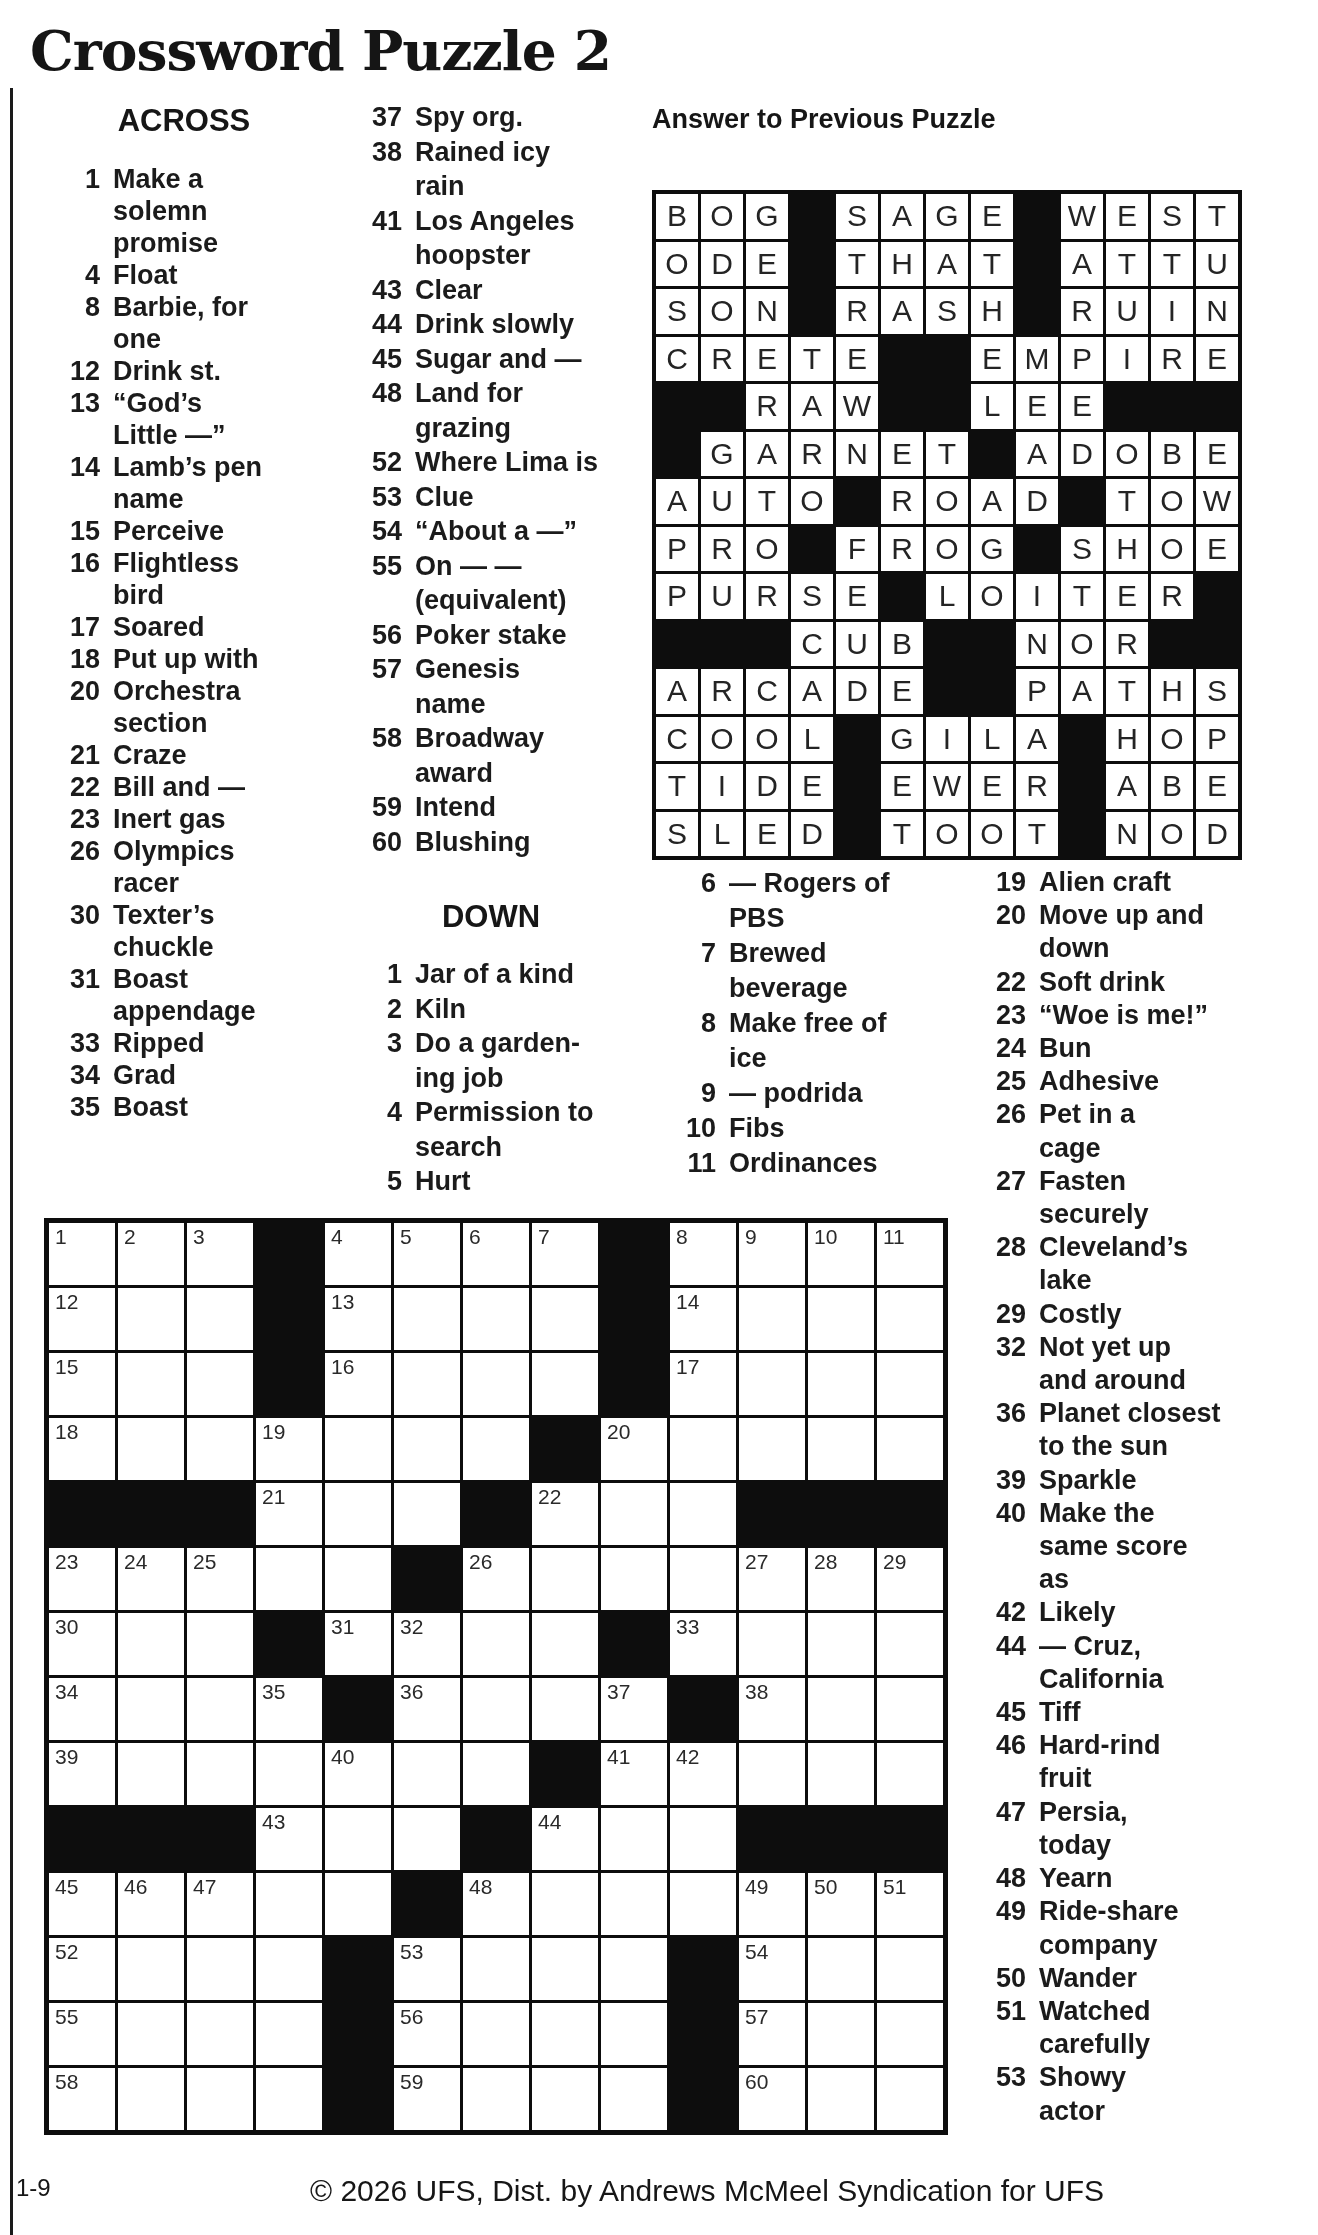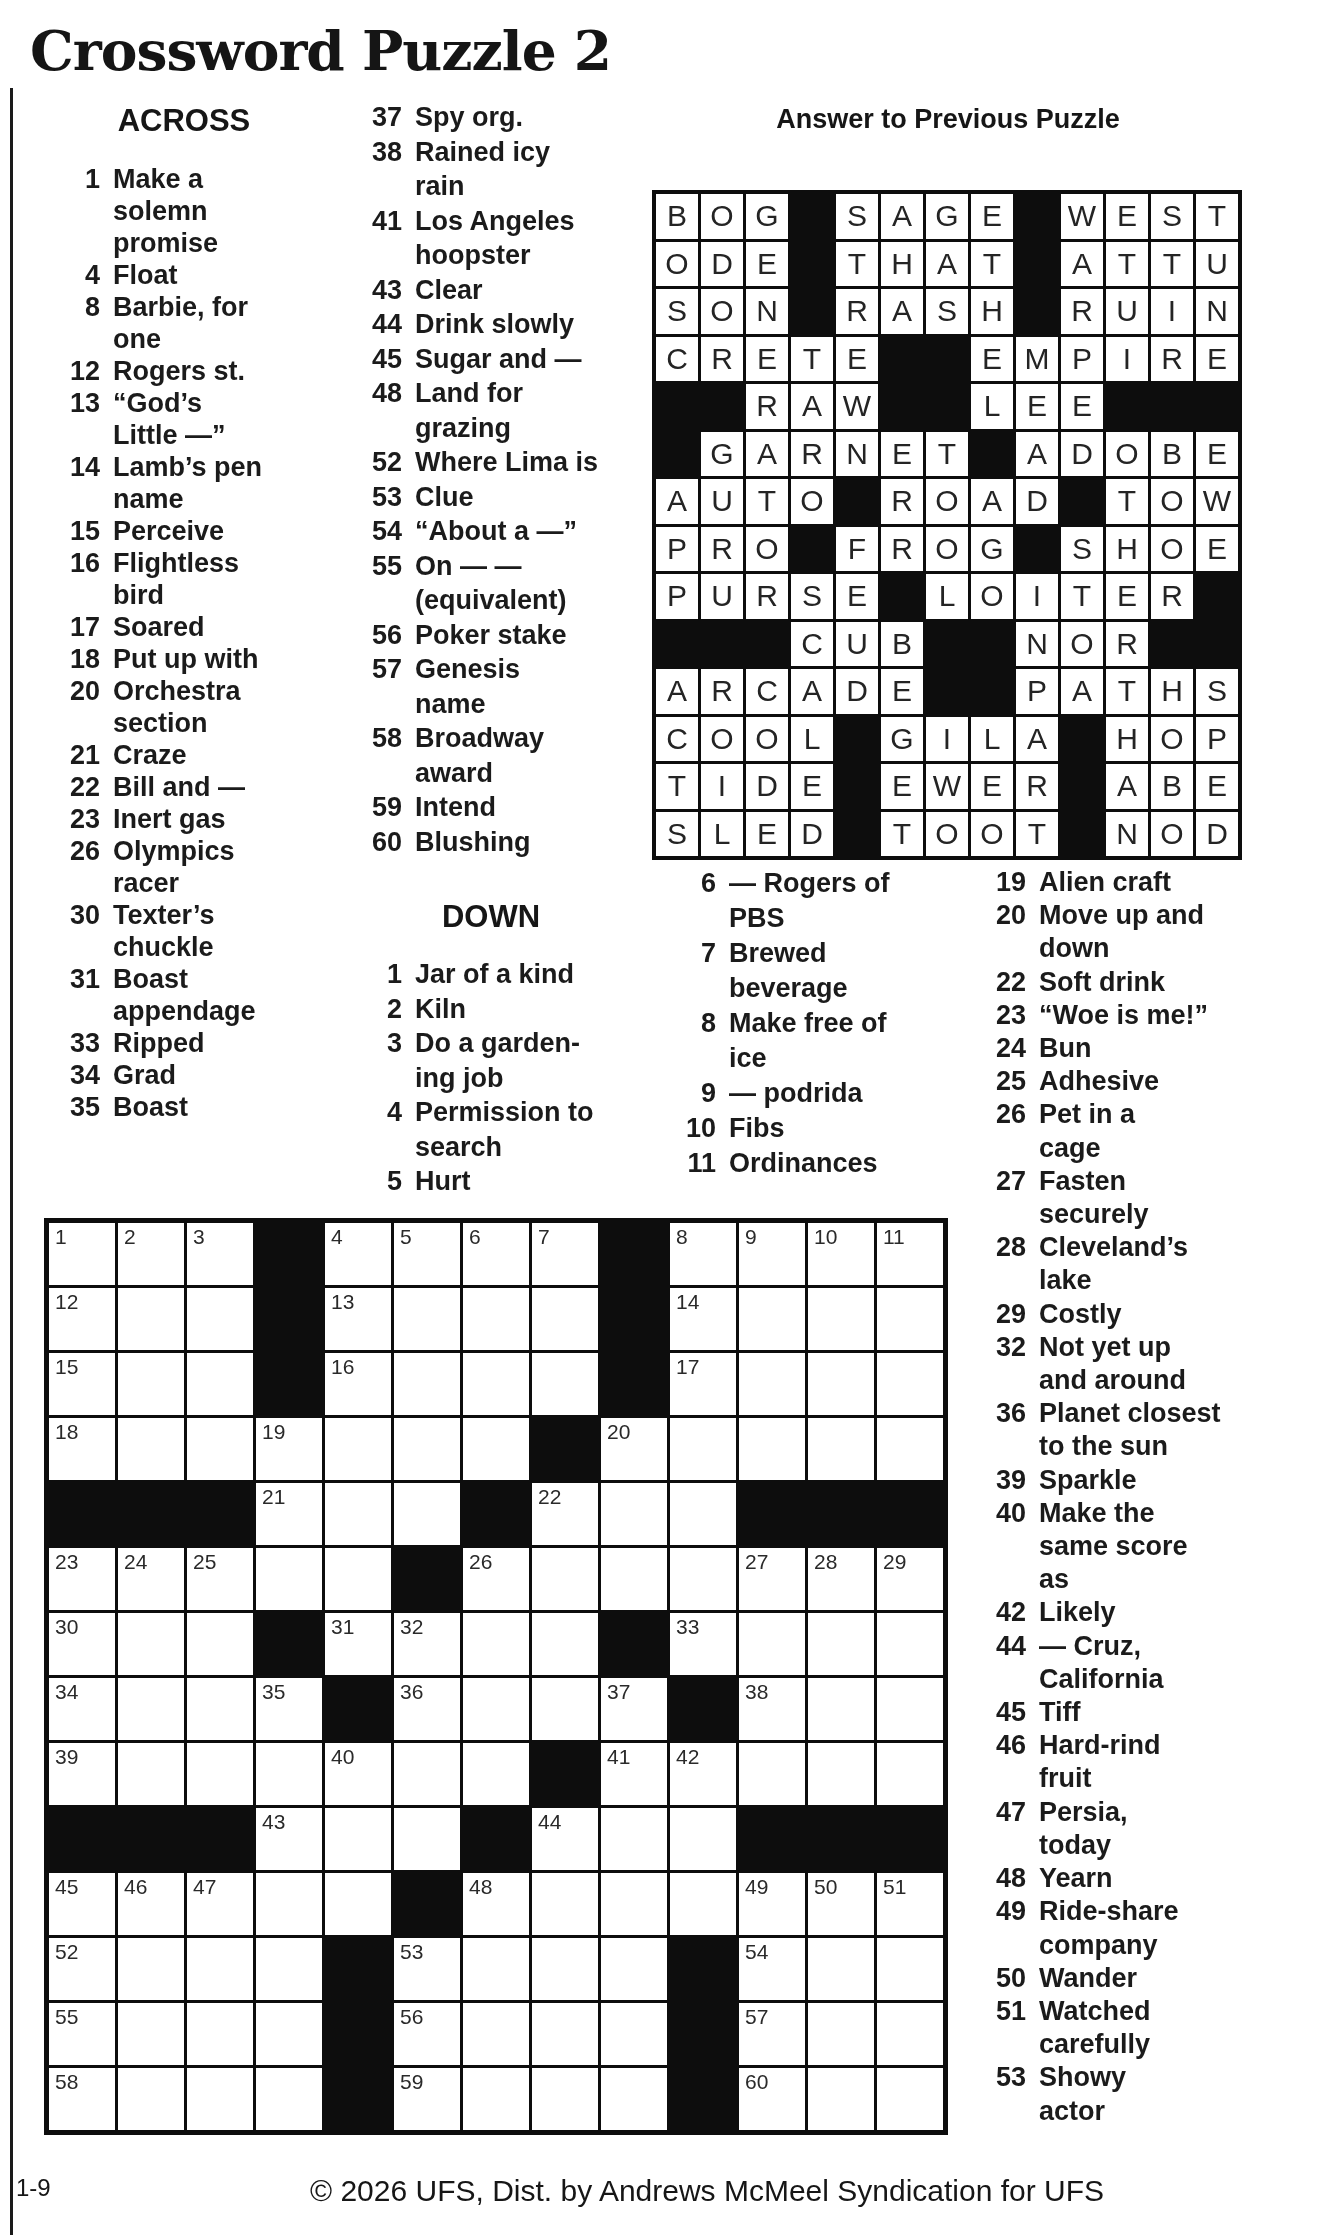--- a/index.html
+++ b/index.html
@@ -20,21 +20,21 @@
   .col-across1 .clue{line-height:32px;}
   .col-mid .clue{line-height:34.5px;}
   .col-down2 .clue{line-height:35px;}
   .col-down3 .clue{line-height:33.2px;}
   .clue .n{flex:none;text-align:right;padding-right:13px;}
   .col-across1 .clue .n{width:62px;}
   .col-mid .clue .n{width:72px;}
   .col-down2 .clue .n{width:66px;}
   .col-down3 .clue .n{width:84px;}
   .clue .t{white-space:pre-line;}
-  .answer-header{position:absolute;left:652px;top:104px;width:592px;text-align:center;
+  .answer-header{position:absolute;left:652px;top:104px;width:592px;text-align:left;
                  font-size:27px;font-weight:700;color:#161616;}
   .grid{position:absolute;display:grid;background:#0d0d0d;}
   .answer-grid{left:652px;top:190px;border:4px solid #0d0d0d;
                grid-template-columns:repeat(13,42px);grid-auto-rows:44.5px;gap:3px;}
   .answer-grid .cell{background:#fff;display:flex;align-items:center;justify-content:center;
                      font-size:30px;font-weight:400;color:#242424;}
   .puzzle-grid{left:44px;top:1218px;border:5px solid #0d0d0d;
                grid-template-columns:repeat(13,66px);grid-auto-rows:62px;gap:3px;}
   .puzzle-grid .cell{background:#fff;position:relative;}
   .puzzle-grid .cell .num{position:absolute;top:2px;left:6px;font-size:21px;
@@ -65,21 +65,21 @@
           <span class="n">4</span>
           <span class="t">Float</span>
         </div>
         <div class="clue">
           <span class="n">8</span>
           <span class="t">Barbie, for
 one</span>
         </div>
         <div class="clue">
           <span class="n">12</span>
-          <span class="t">Rogers st.</span>
+          <span class="t">Drink st.</span>
         </div>
         <div class="clue">
           <span class="n">13</span>
           <span class="t">“God’s
 Little —”</span>
         </div>
         <div class="clue">
           <span class="n">14</span>
           <span class="t">Lamb’s pen
 name</span>

